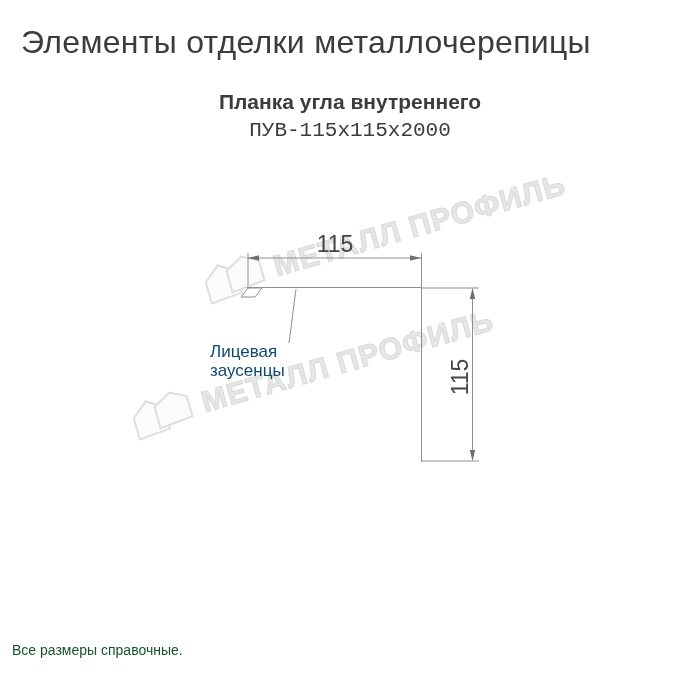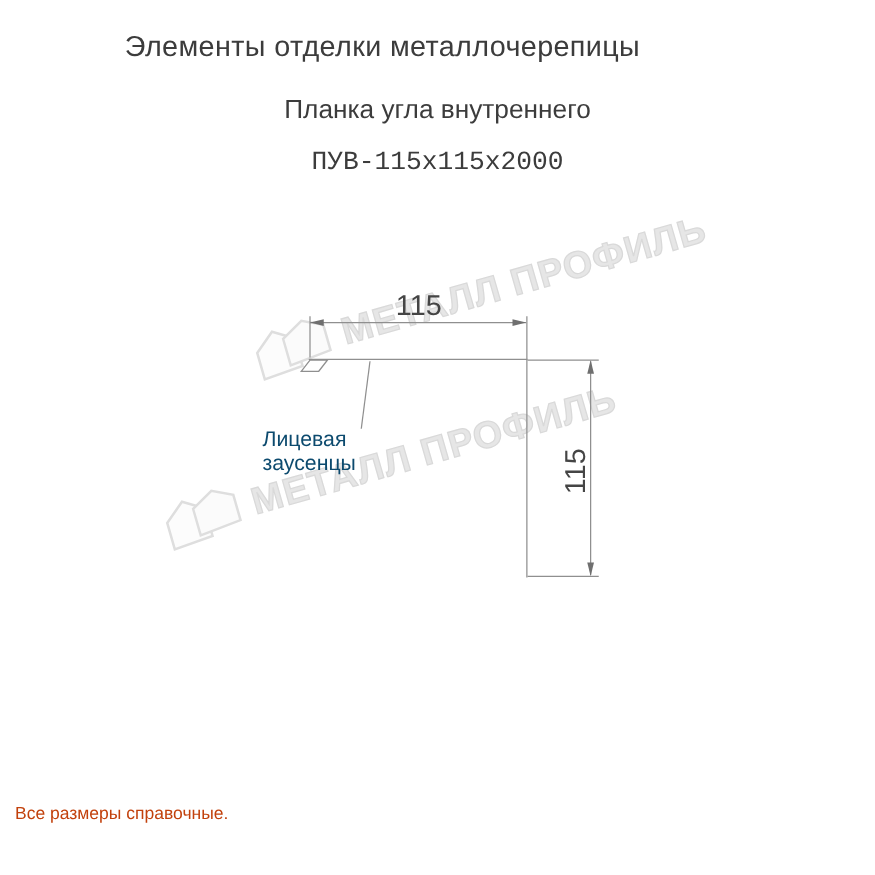--- a/index.html
+++ b/index.html
@@ -4,44 +4,44 @@
 <style>
   html,body{margin:0;padding:0;}
   body{
     width:700px;height:700px;background:#ffffff;
     font-family:"Liberation Sans","DejaVu Sans",sans-serif;
     position:relative;overflow:hidden;color:#3a3a3a;
   }
   .abs{position:absolute;}
   .page-title{
     top:24px;left:0;width:612px;text-align:center;
-    font-size:23px;font-weight:400;color:#3c3c3c;letter-spacing:0.3px;
+    font-size:32px;font-weight:400;color:#3c3c3c;letter-spacing:0.3px;
   }
   .subtitle{
     left:0;width:700px;text-align:center;
     font-size:21px;font-weight:400;color:#3c3c3c;
   }
-  .subtitle.l1{top:76px;}
+  .subtitle.l1{top:90px;font-weight:bold;}
   .subtitle.l2{top:119px;font-family:Liberation Mono, monospace;}
   .drawing-svg{top:0;left:0;}
   .dim-label{
     font-size:23px;color:#454545;white-space:nowrap;
   }
   .dim-top{top:231px;left:300px;width:70px;text-align:center;}
   .dim-right{
     top:365px;left:419px;width:80px;height:24px;text-align:center;
     transform:rotate(-90deg);transform-origin:center center;
   }
   .face-label{
     top:342px;left:210px;width:81px;text-align:left;
     font-size:17px;line-height:19px;color:#0c4a6e;
   }
   .face-label span{display:block;}
   .footnotes{
-    left:12px;top:641px;font-size:14px;line-height:18px;color:#c2410c;
+    left:12px;top:641px;font-size:14px;line-height:18px;color:#14532d;
   }
   .footnotes div{white-space:nowrap;}
   .wm{
     display:flex;align-items:center;gap:9px;
     transform:rotate(-16deg);transform-origin:left center;
     pointer-events:none;
   }
   .wm-1{left:204px;top:264px;}
   .wm-2{left:132px;top:400px;}
   .wm-text{

